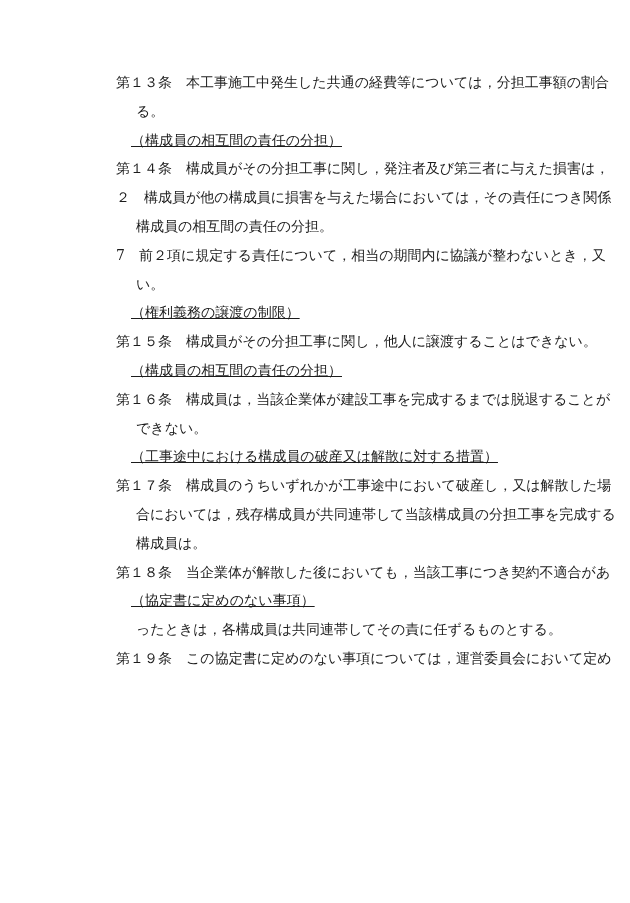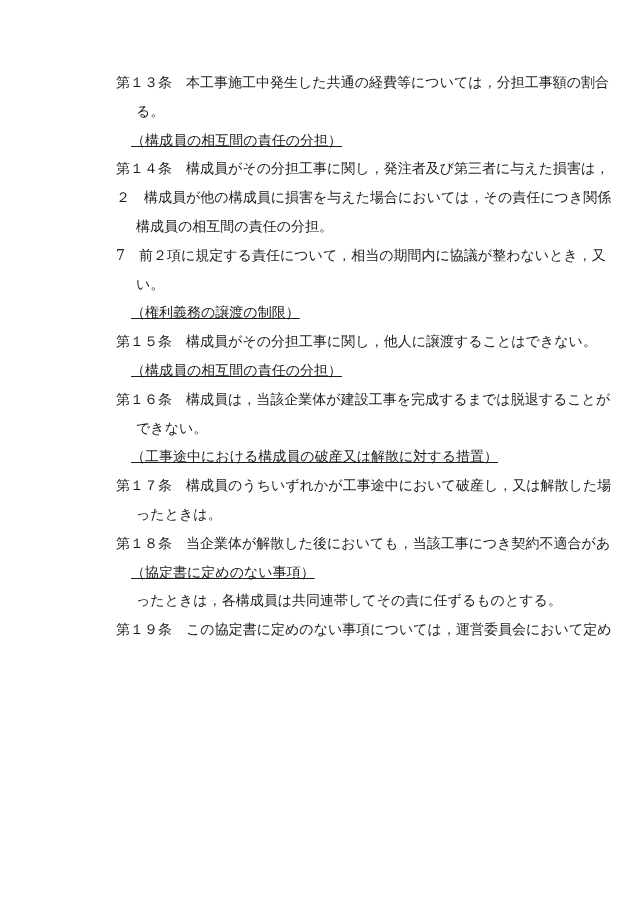--- a/index.html
+++ b/index.html
@@ -53,19 +53,20 @@
       <div class="doc-line doc-line--continuation">構成員の相互間の責任の分担。</div>
       <div class="doc-line doc-line--paragraph-start">7　前２項に規定する責任について，相当の期間内に協議が整わないとき，又</div>
       <div class="doc-line doc-line--continuation">い。</div>
       <div class="doc-line doc-line--heading">（権利義務の譲渡の制限）</div>
       <div class="doc-line doc-line--article-start">第１５条　構成員がその分担工事に関し，他人に譲渡することはできない。</div>
       <div class="doc-line doc-line--heading">（構成員の相互間の責任の分担）</div>
       <div class="doc-line doc-line--article-start">第１６条　構成員は，当該企業体が建設工事を完成するまでは脱退することが</div>
       <div class="doc-line doc-line--continuation">できない。</div>
       <div class="doc-line doc-line--heading">（工事途中における構成員の破産又は解散に対する措置）</div>
       <div class="doc-line doc-line--article-start">第１７条　構成員のうちいずれかが工事途中において破産し，又は解散した場</div>
-      <div class="doc-line doc-line--continuation">ったときは。</div>
+      <div class="doc-line doc-line--continuation">合においては，残存構成員が共同連帯して当該構成員の分担工事を完成する</div>
+      <div class="doc-line doc-line--continuation">構成員は。</div>
       <div class="doc-line doc-line--article-start">第１８条　当企業体が解散した後においても，当該工事につき契約不適合があ</div>
       <div class="doc-line doc-line--heading">（協定書に定めのない事項）</div>
       <div class="doc-line doc-line--continuation">ったときは，各構成員は共同連帯してその責に任ずるものとする。</div>
       <div class="doc-line doc-line--article-start">第１９条　この協定書に定めのない事項については，運営委員会において定め</div>
     </div>
 </div>
 
 </body></html>

